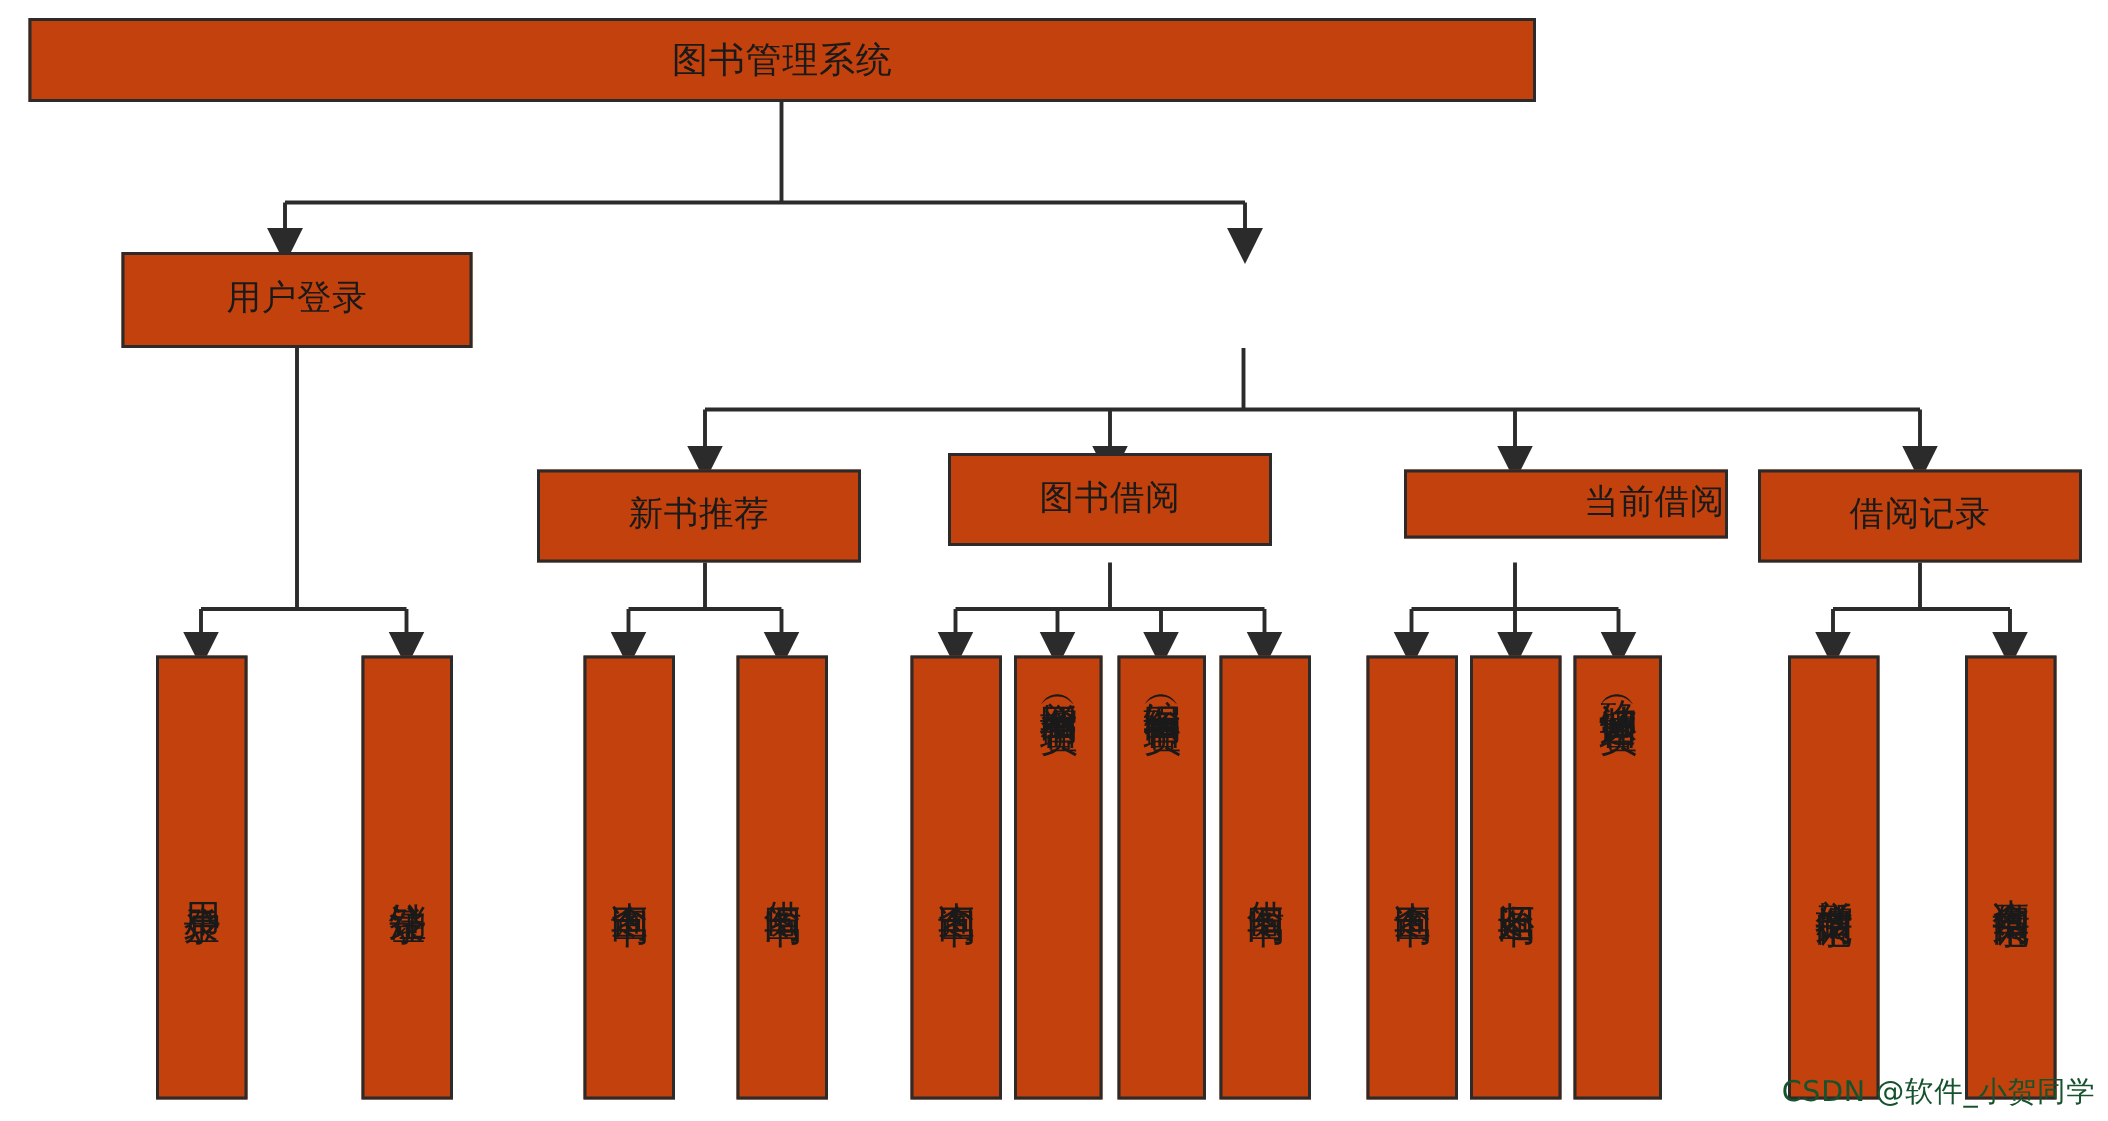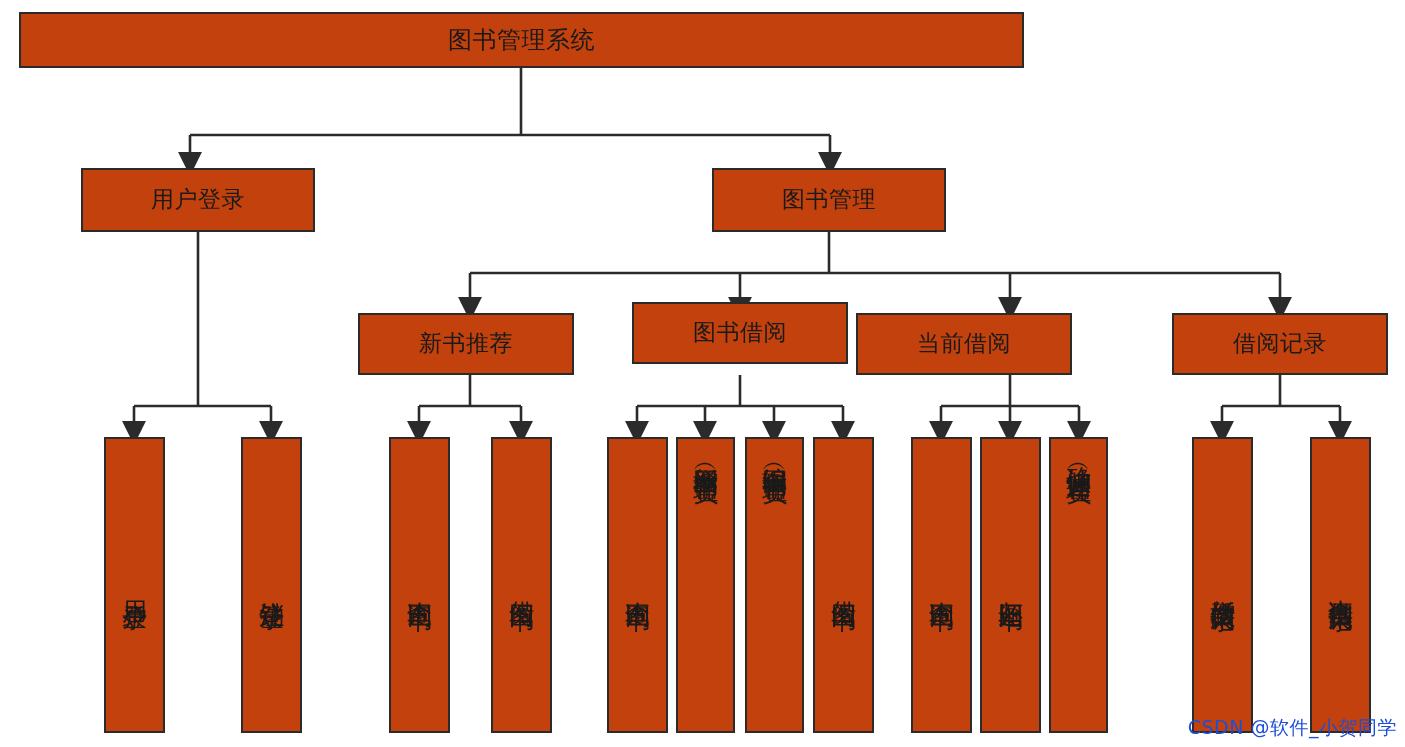--- a/index.html
+++ b/index.html
@@ -50,21 +50,21 @@
     max-height:278px;
   }
   
   .node-leaf.center{align-items:center;padding-top:0;}
 
   .watermark{
     position:absolute;
     right:8px;
     bottom:6px;
     font-size:19px;
-    color:#1d4ed8;
+    color:#14532d;
     letter-spacing:0.5px;
     white-space:nowrap;
     font-family:"DejaVu Sans","Liberation Sans",sans-serif;
   }
 </style>
 </head>
 <body>
 
 <div id="canvas">
 
@@ -118,31 +118,28 @@
     </g>
   </svg>
 
   <div class="node node-root" style="left:19px;top:12px;width:1005px;height:56px;">
     <span class="lbl">图书管理系统</span>
   </div>
 
   <div class="node node-l2" style="left:81px;top:168px;width:234px;height:64px;">
     <span class="lbl">用户登录</span>
   </div>
-  <div class="node node-l2" style="left:712px;top:168px;width:234px;height:64px;">
-    <span class="lbl">图书管理</span>
-  </div>
 
   <div class="node node-l3" style="left:358px;top:313px;width:216px;height:62px;">
     <span class="lbl">新书推荐</span>
   </div>
   <div class="node node-l3" style="left:632px;top:302px;width:216px;height:62px;">
     <span class="lbl">图书借阅</span>
   </div>
-  <div class="node node-l3" style="left:856px;top:313px;width:216px;height:62px;">
+  <div class="node node-l3" style="left:936px;top:313px;width:216px;height:46px;justify-content:flex-end;">
     <span class="lbl">当前借阅</span>
   </div>
   <div class="node node-l3" style="left:1172px;top:313px;width:216px;height:62px;align-items:center;">
     <span class="lbl">借阅记录</span>
   </div>
 
   <div class="node node-leaf center" style="left:104px;top:437px;width:61px;height:296px;">
     <span class="lbl">用户登录</span>
   </div>
   <div class="node node-leaf center" style="left:241px;top:437px;width:61px;height:296px;">

